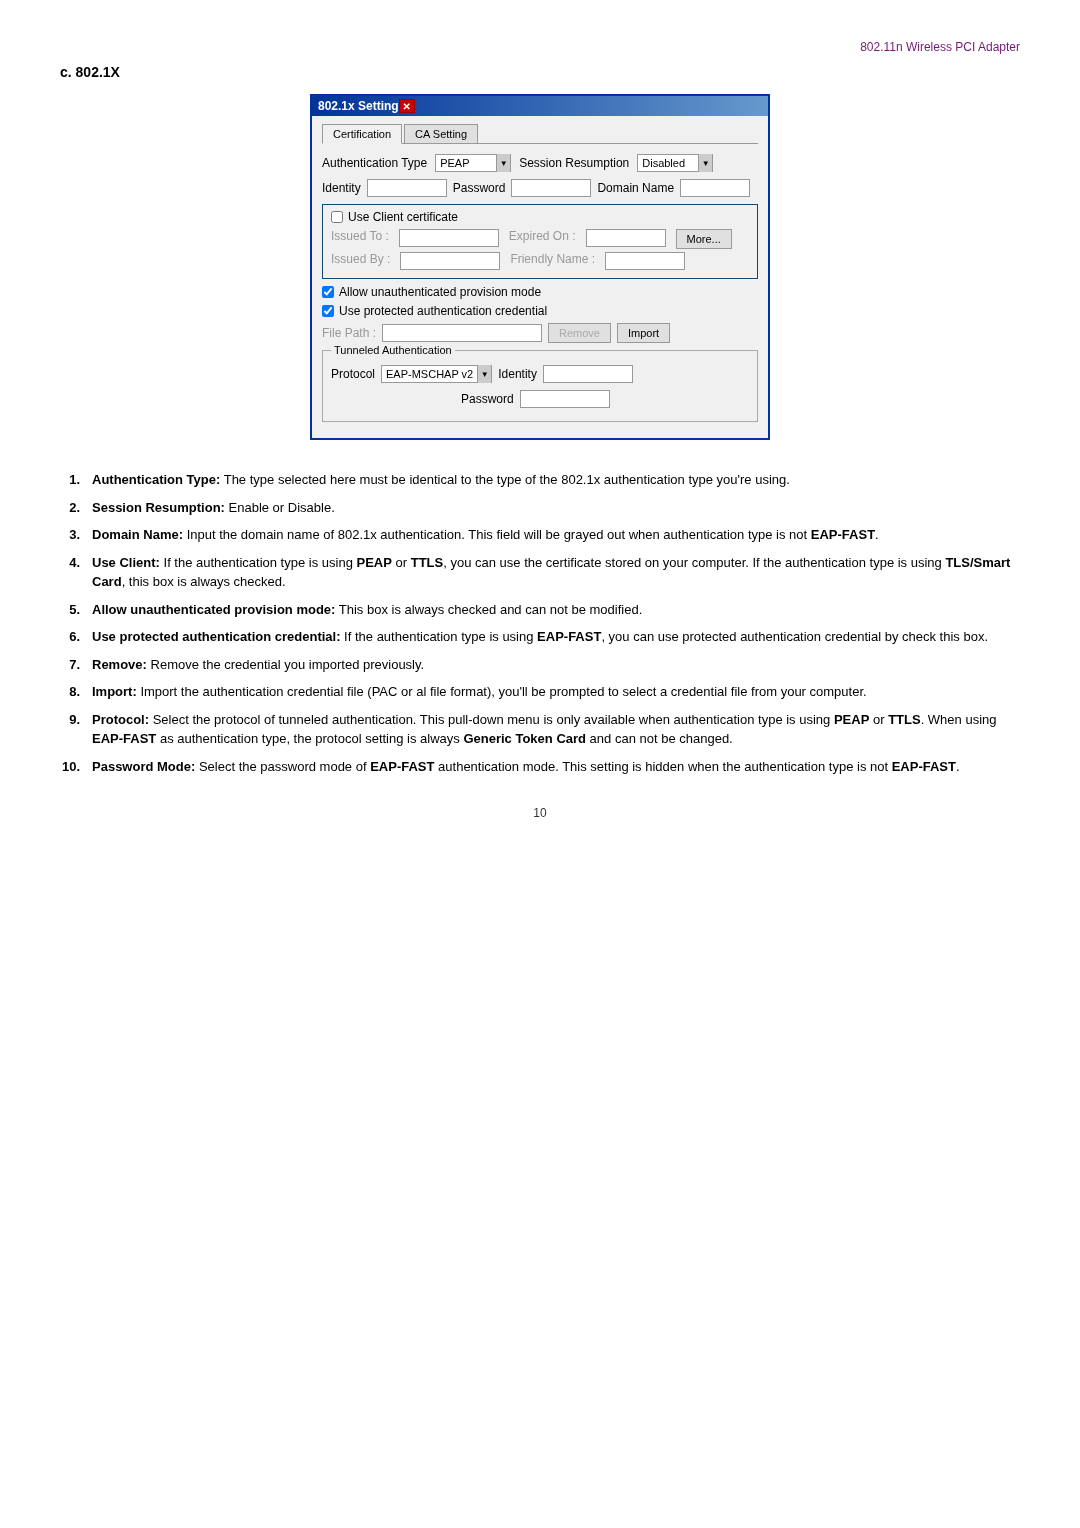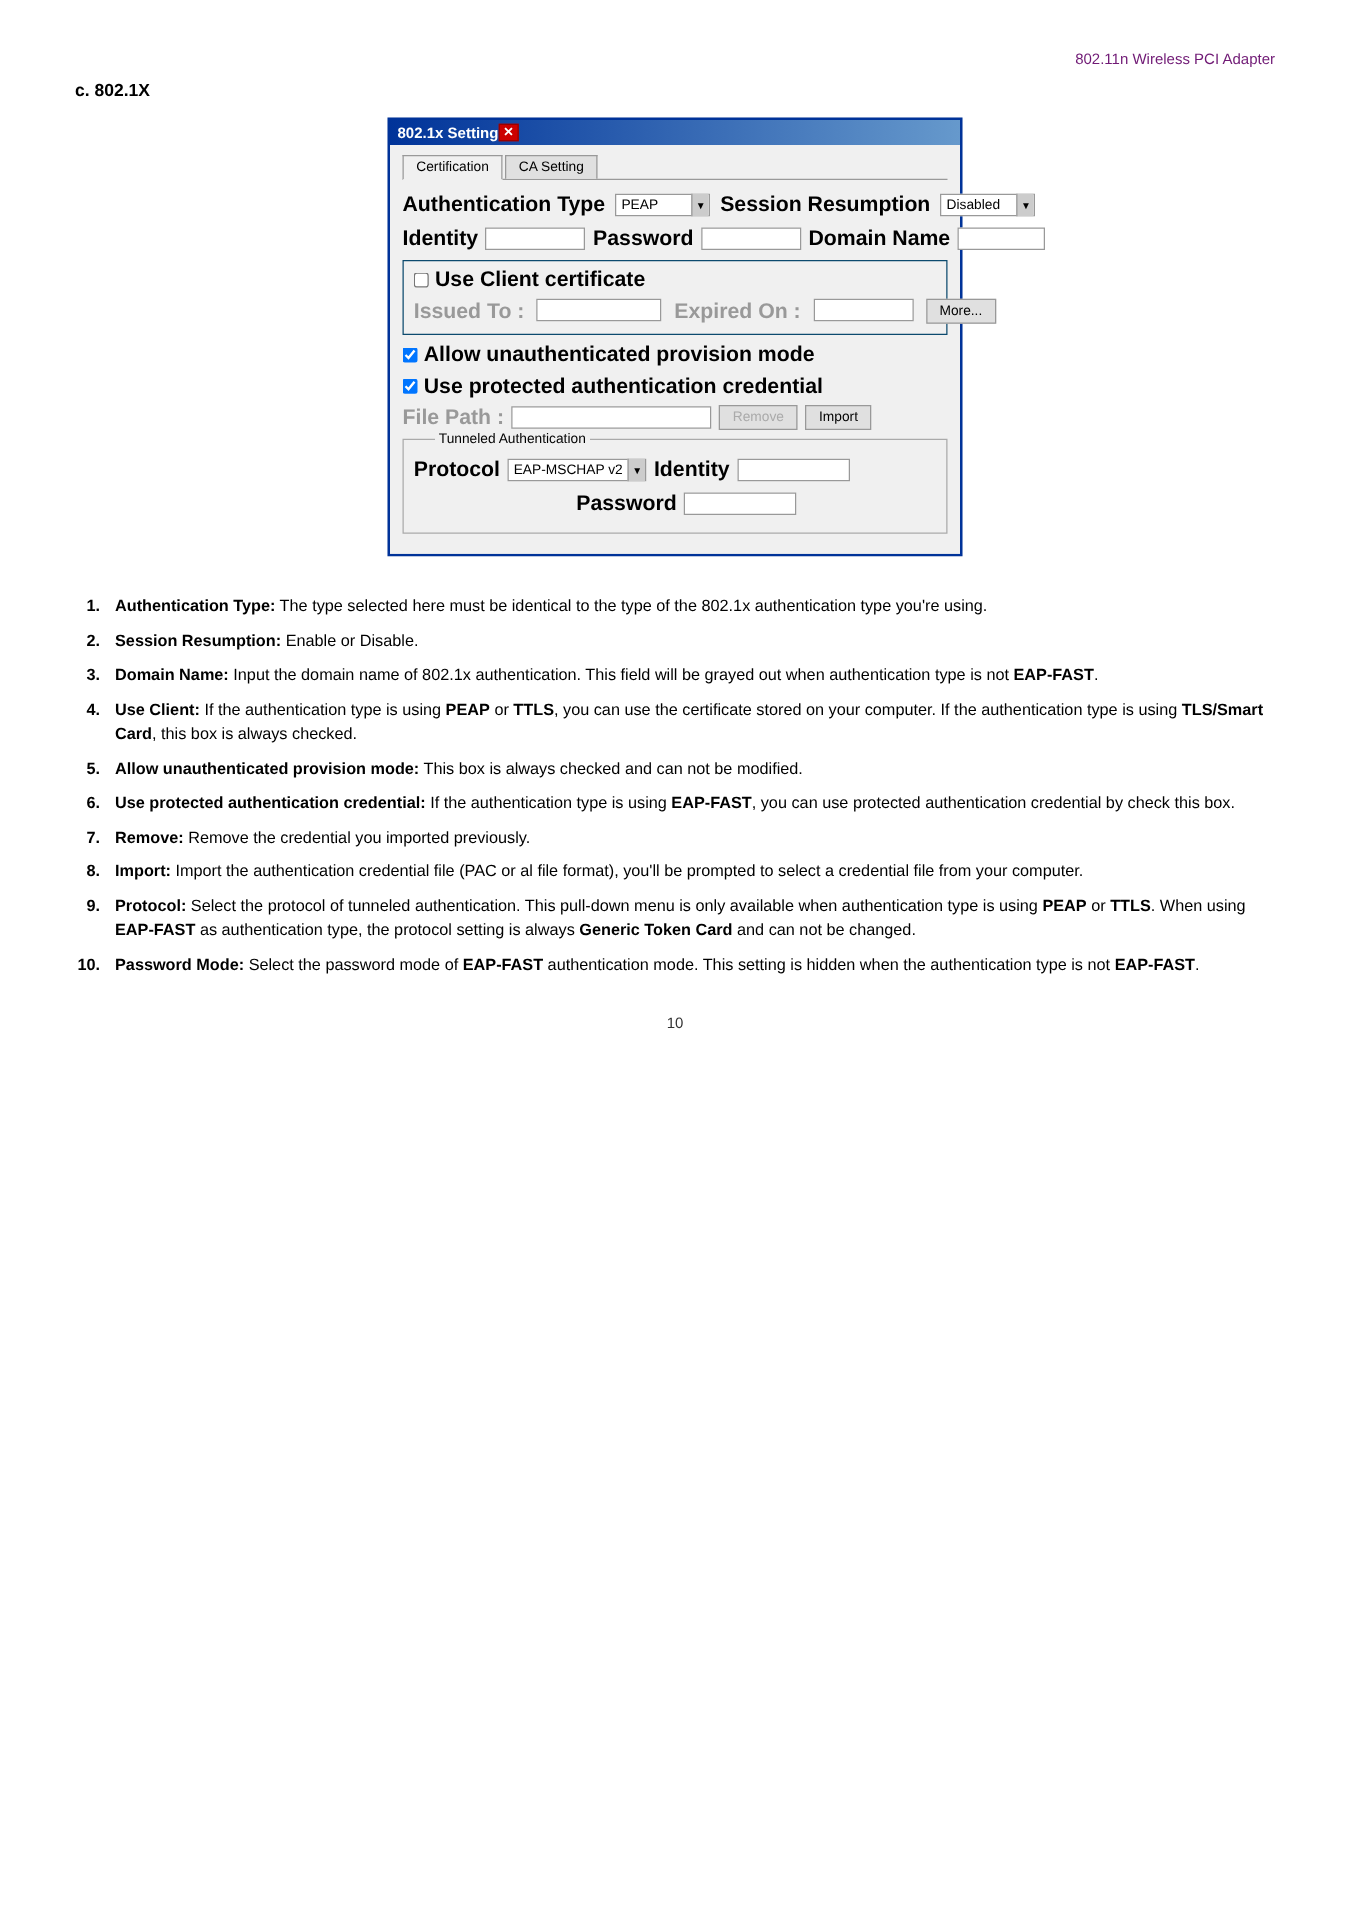--- a/index.html
+++ b/index.html
@@ -81,23 +81,22 @@
       border-bottom: 1px solid #f0f0f0;
       margin-bottom: -1px;
     }
     .form-row {
       display: flex;
       align-items: center;
       margin-bottom: 7px;
       gap: 6px;
     }
     .form-label {
-      font-size: 17px;
+      font-size: 12px;
       white-space: nowrap;
-      font-weight: bold;
     }
     .form-input {
       border: 1px solid #999;
       background: #fff;
       height: 18px;
       font-size: 11px;
       padding: 0 2px;
     }
     .select-wrapper {
       display: inline-flex;
@@ -207,21 +206,21 @@
     }
     .tunneled-group {
       border: 1px solid #aaa;
       padding: 6px 8px;
       margin-bottom: 8px;
       position: relative;
     }
     .tunneled-title {
       position: absolute;
       top: -7px;
-      left: 25px;
+      left: 8px;
       background: #f0f0f0;
       font-size: 11px;
       padding: 0 3px;
     }
   </style>
 </head>
 <body>
 
 <div class="page-header">
   <span>802.11n Wireless PCI Adapter</span>
@@ -274,20 +273,26 @@
         <div class="checkbox-row">
           <input type="checkbox" class="checkbox-input" style="">
           <span class="form-label">Use Client certificate</span>
         </div>
         <div class="cert-inner-row">
           <span class="form-label disabled-text">Issued To :</span>
           <input type="text" class="form-input" style="width: 100px;" disabled="">
           <span class="form-label disabled-text">Expired On :</span>
           <input type="text" class="form-input" style="width: 80px;" disabled="">
           <button class="btn">More...</button>
+        </div>
+        <div class="cert-inner-row">
+          <span class="form-label disabled-text">Issued By :</span>
+          <input type="text" class="form-input" style="width: 100px;" disabled="">
+          <span class="form-label disabled-text">Friendly Name :</span>
+          <input type="text" class="form-input" style="width: 80px;" disabled="">
         </div>
       </div>
 
       <div class="checkbox-row">
         <input type="checkbox" class="checkbox-input" checked="" style="">
         <span class="form-label">Allow unauthenticated provision mode</span>
       </div>
 
       <div class="checkbox-row">
         <input type="checkbox" class="checkbox-input" checked="" style="">

